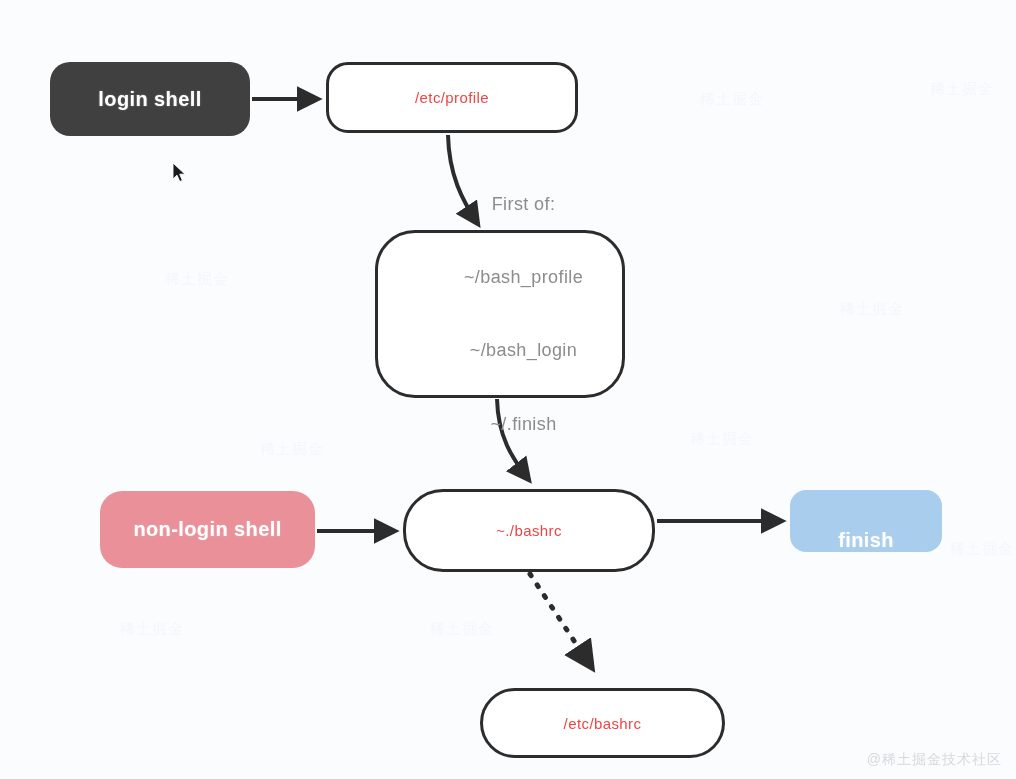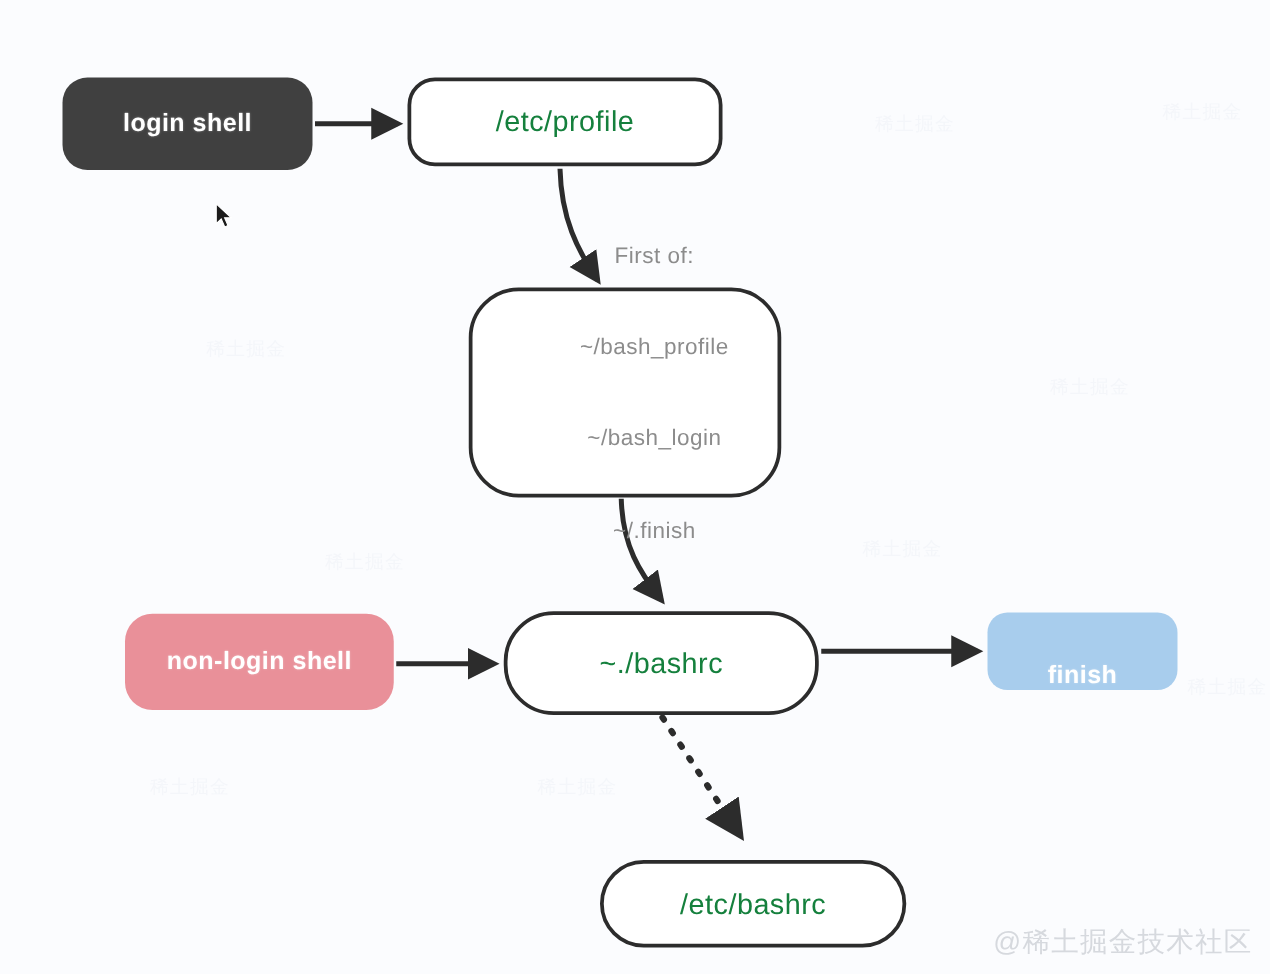--- a/index.html
+++ b/index.html
@@ -41,22 +41,22 @@
     position: absolute;
     box-sizing: border-box;
     display: flex;
     align-items: center;
     justify-content: center;
     text-align: center;
   }
   .node-plain {
     background: #ffffff;
     border: 3.5px solid #2c2c2c;
-    color: #15803d;
-    font-size: 23px;
+    color: #ef4444;
+    font-size: 15px;
     letter-spacing: 0.4px;
   }
   .node-accent {
     color: #ffffff;
     font-size: 20px;
     font-weight: bold;
     letter-spacing: 0.4px;
     text-shadow: 0 0 2px rgba(255,255,255,0.35);
   }
   .node-lines {
@@ -73,21 +73,21 @@
   #node-non-login-shell { left:100px; top:491px; width:215px; height:77px;  background:#e99099; border-radius:22px; }
   #node-bashrc          { left:403px; top:489px; width:252px; height:83px;  border-radius:40px; }
   #node-finish          { left:790px; top:490px; width:152px; height:62px;  background:#a8cded; border-radius:16px;align-items:flex-end; }
   #node-etc-bashrc      { left:480px; top:688px; width:245px; height:70px;  border-radius:35px;align-items:center; }
 
   #watermark {
     position: absolute;
     right: 14px;
     bottom: 10px;
     color: #d6d9de;
-    font-size: 22px;
+    font-size: 14px;
     letter-spacing: 1px;
     user-select: none;
   }
   #cursor {
     position: absolute;
     left: 172px;
     top: 162px;
     width: 16px;
     height: 22px;
     pointer-events: none;

